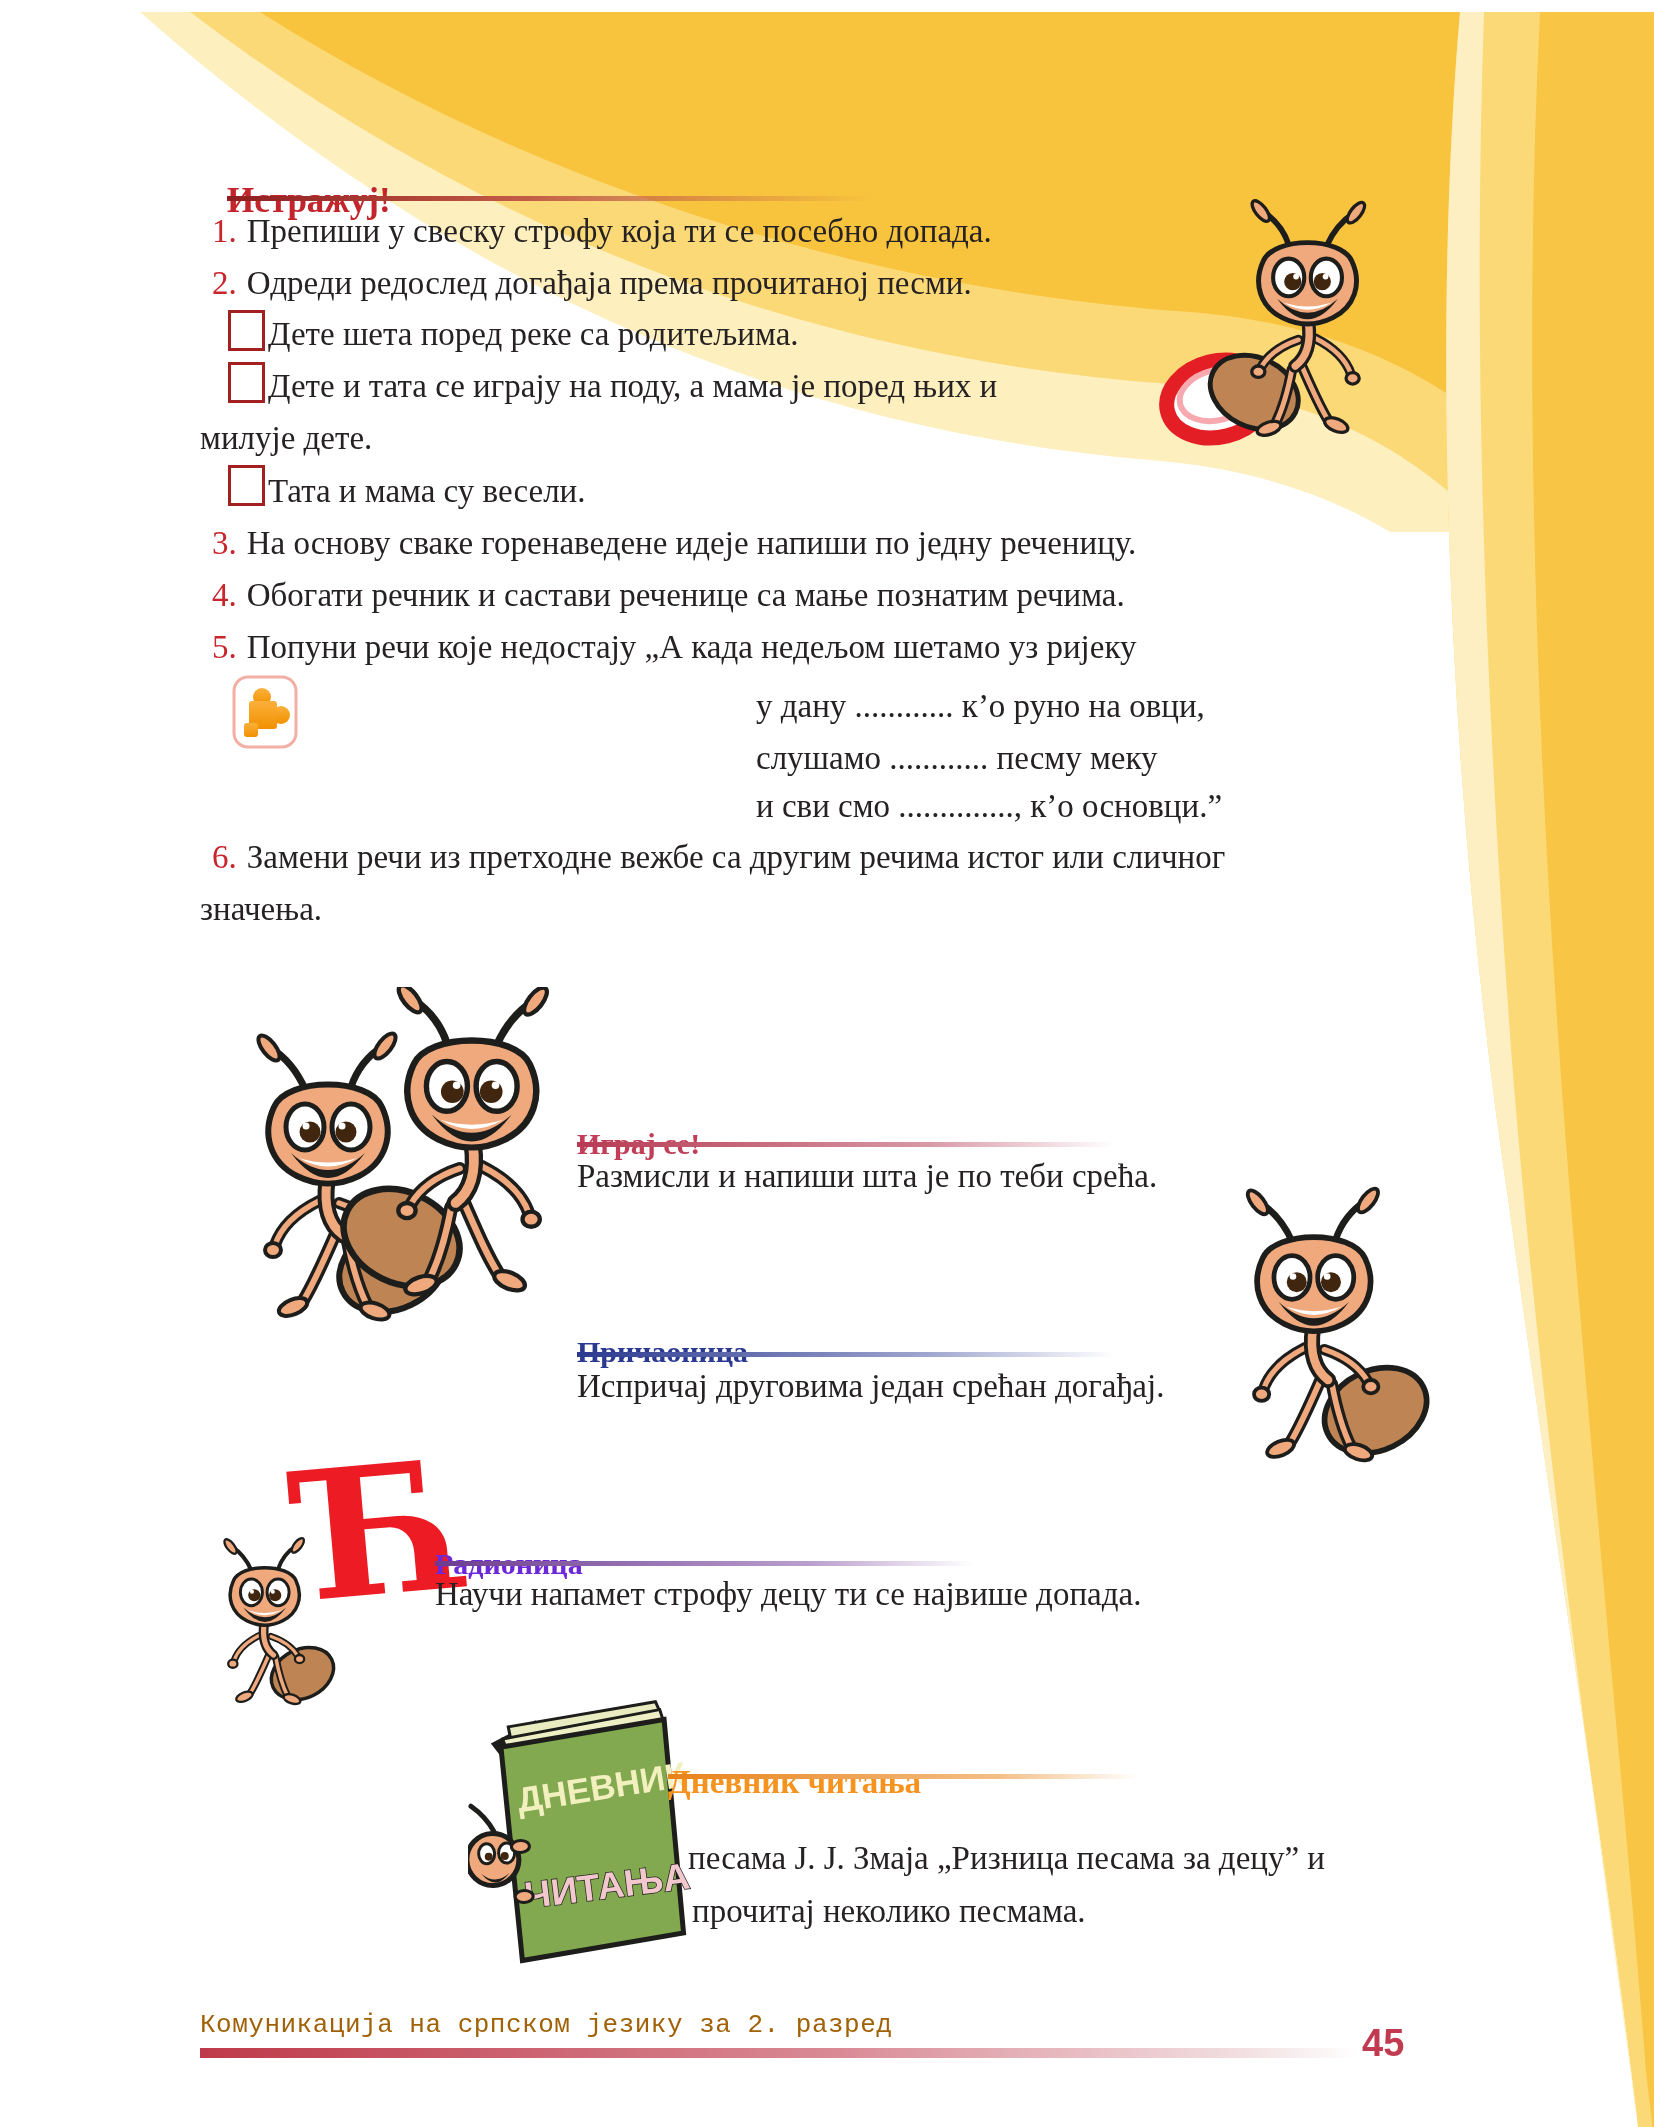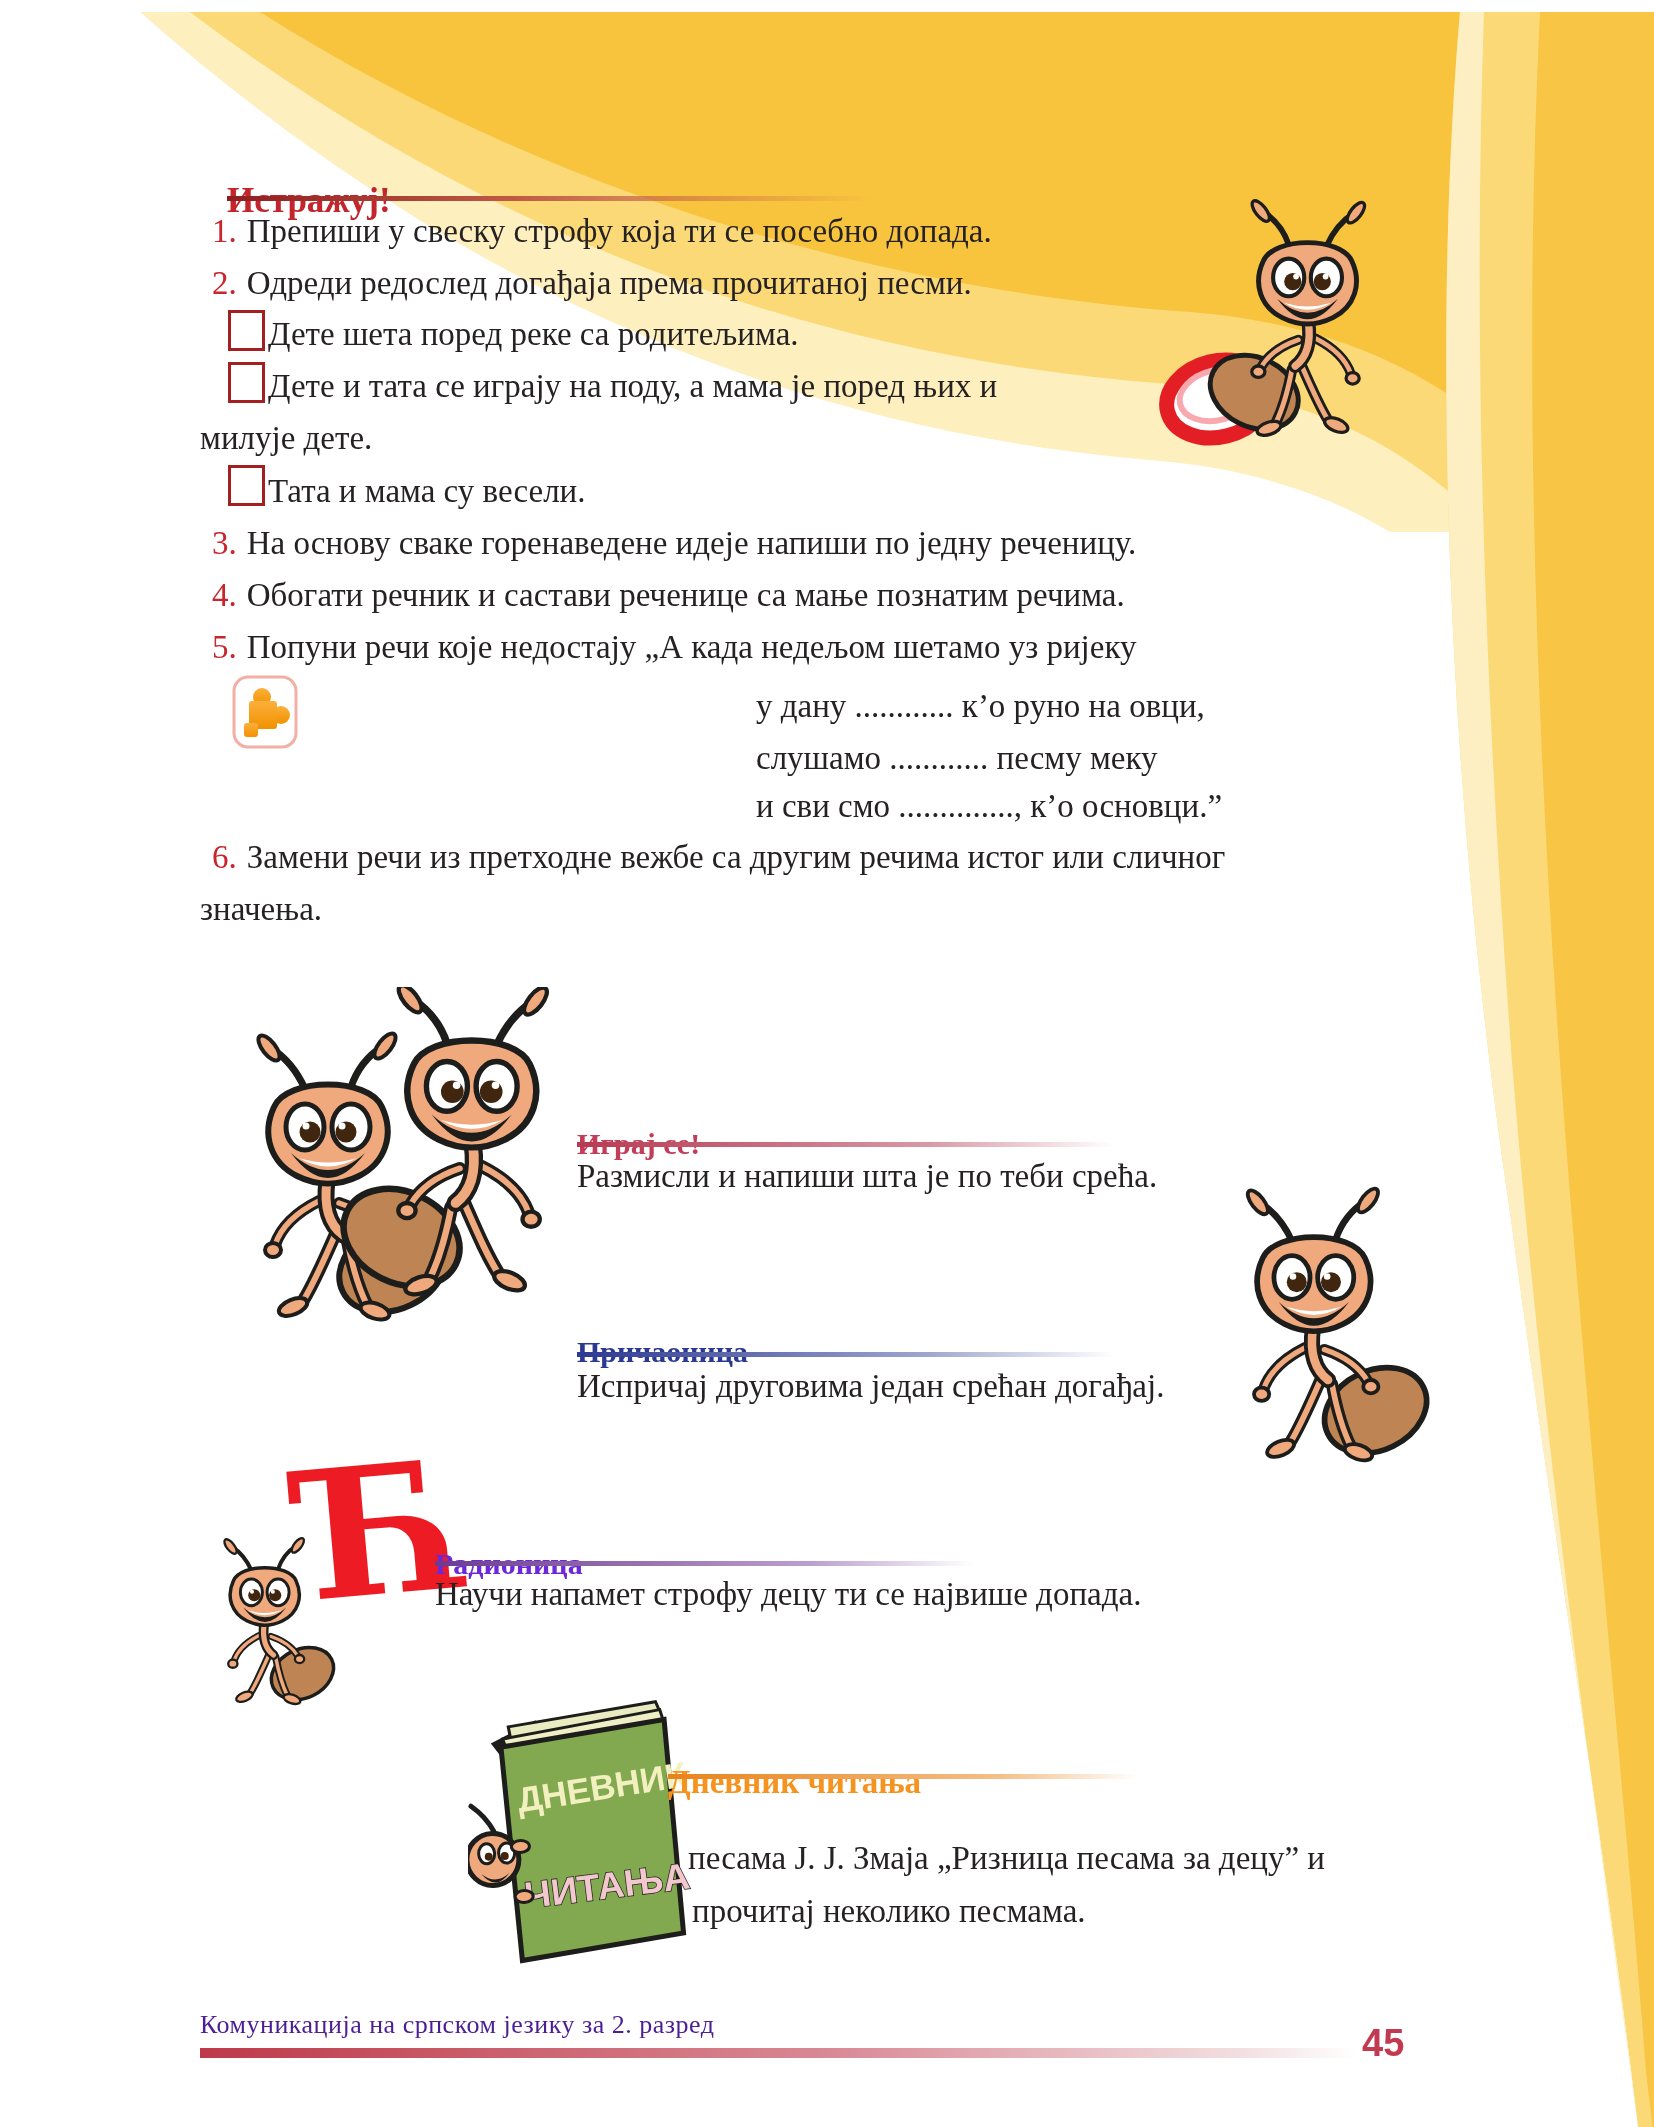--- a/index.html
+++ b/index.html
@@ -26,21 +26,21 @@
   .title-talk{color:#2B3990;}
   .title-workshop{color:#6d28d9;}
   .title-diary{color:#F6921E;font-size:33px;}
   .big-letter{
     position:absolute;left:300px;top:1430px;font-size:178px;line-height:1;
     color:#ED1C24;font-weight:bold;transform:rotate(-5deg);
     font-family:"DejaVu Serif",serif;
   }
   .footer-text{
     position:absolute;left:200px;top:1998px;font-size:26px;letter-spacing:.5px;
-    color:#4c1d95;font-family:Liberation Serif, serif;white-space:nowrap;
+    color:#a16207;font-family:Liberation Mono, monospace;white-space:nowrap;
   }
   .footer-bar{
     position:absolute;left:200px;top:2036px;width:1158px;height:10px;
     background:linear-gradient(90deg,#BE3A4A 0%,#D98A95 55%,#F2DFE1 90%,rgba(247,239,239,0) 100%);
   }
   .page-number{
     position:absolute;left:1362px;top:2010px;font-size:38px;font-weight:bold;color:#C23A50;
     font-family:"Liberation Sans","DejaVu Sans",sans-serif;
   }
 </style>

